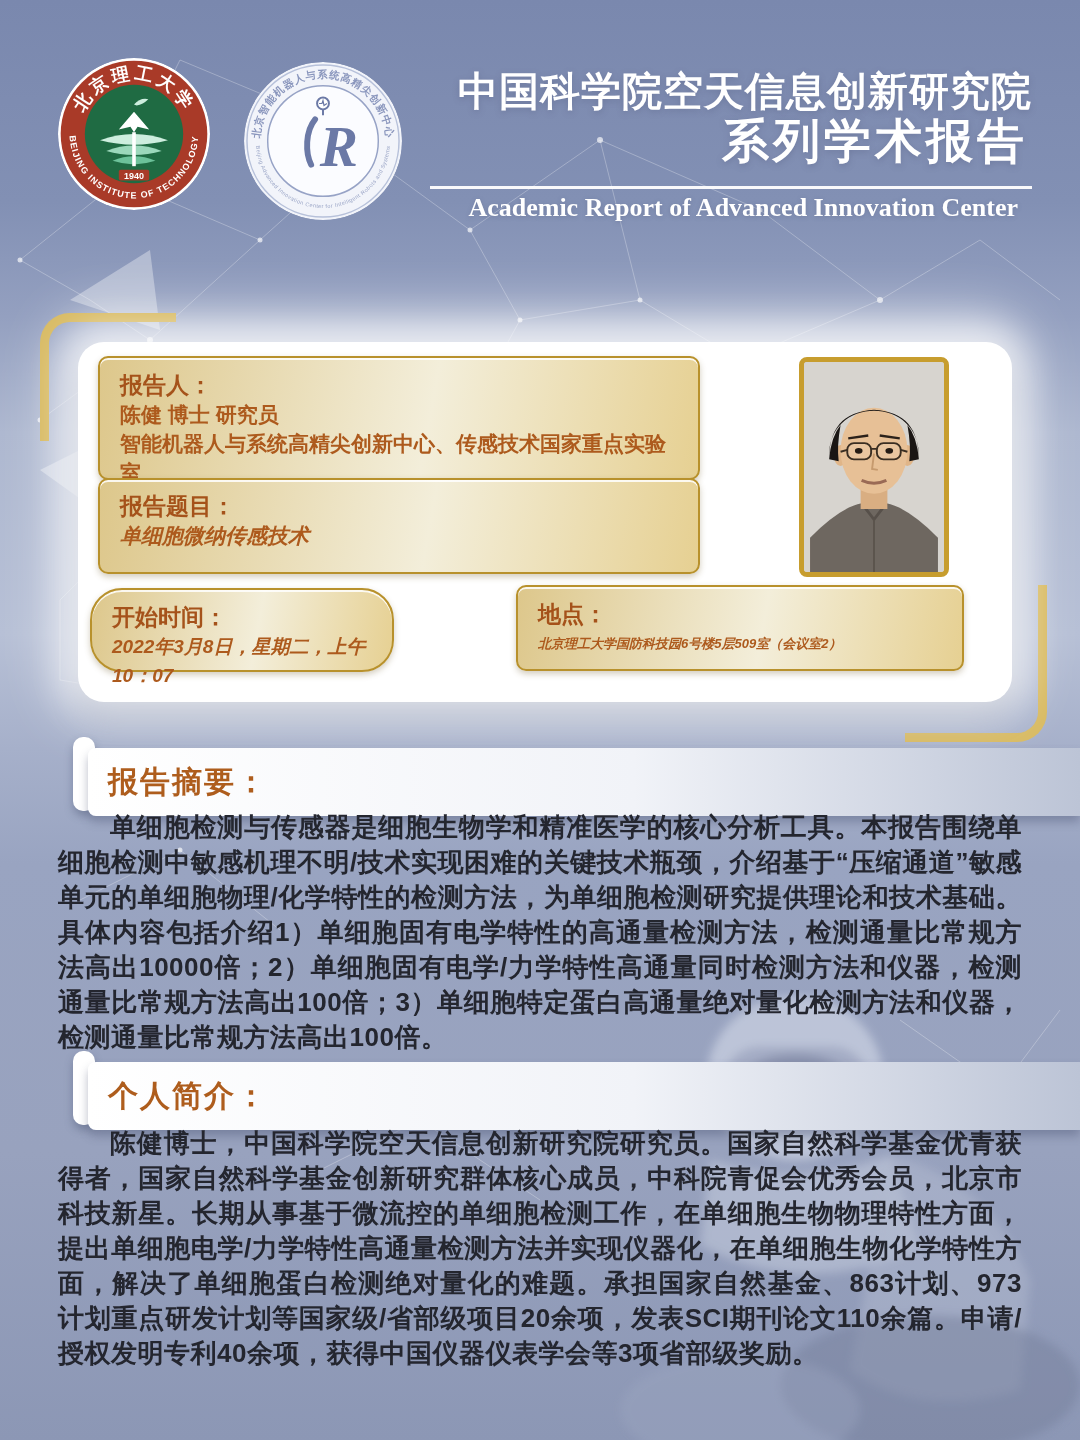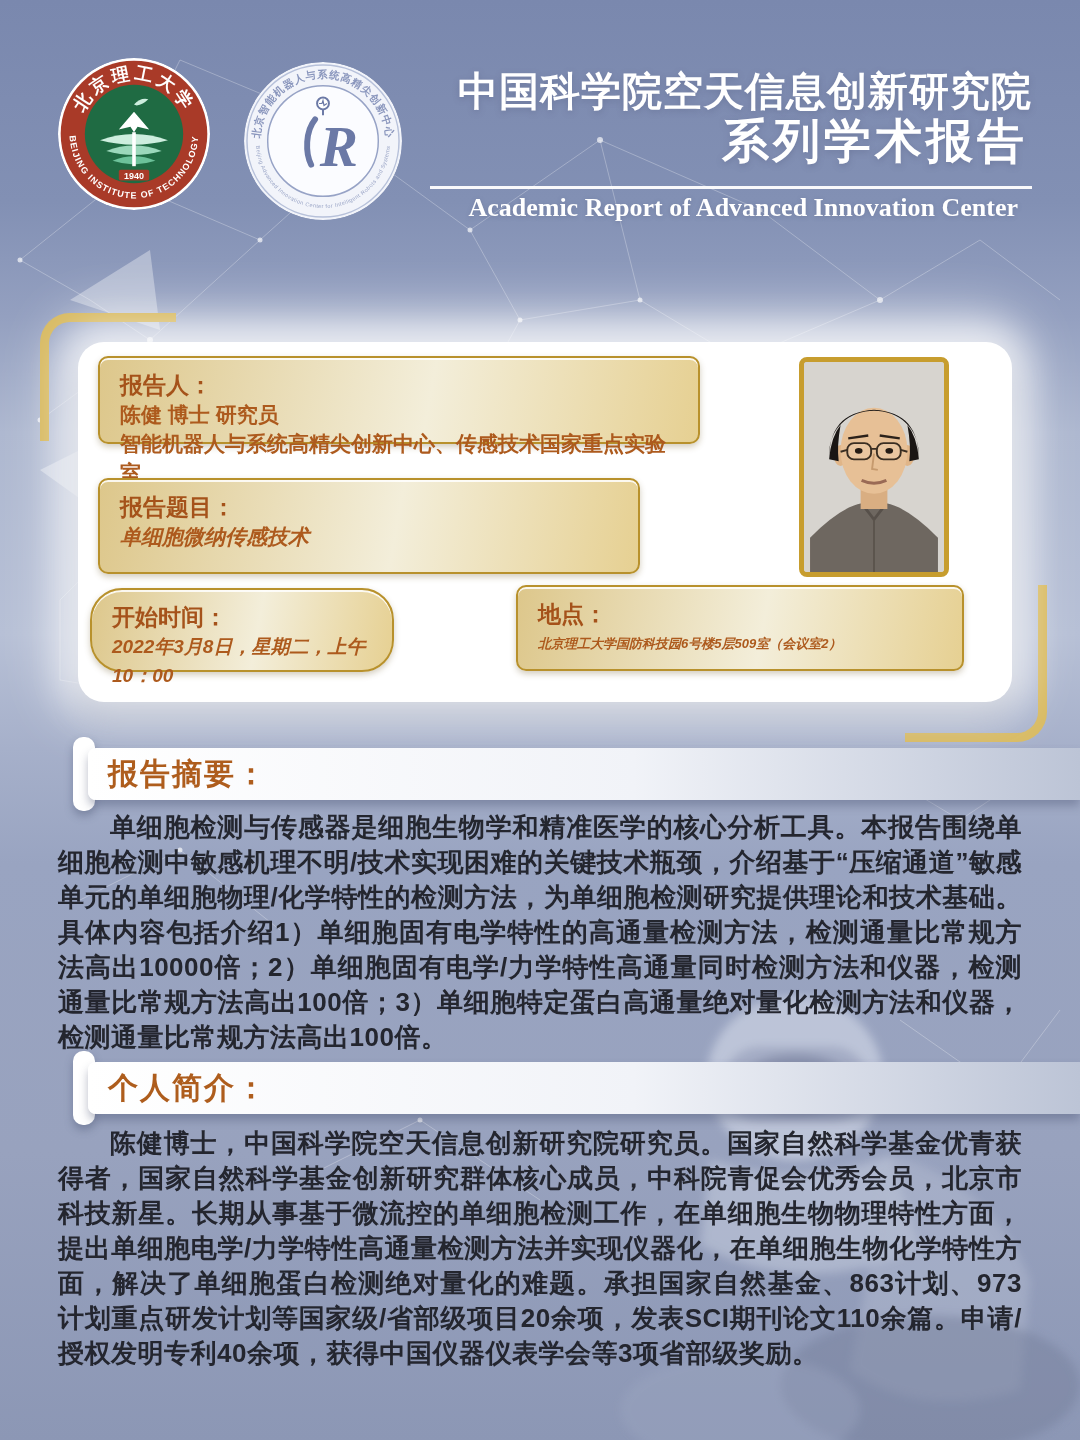--- a/index.html
+++ b/index.html
@@ -32,35 +32,35 @@
   
   .card{left:78px;top:342px;width:934px;height:360px;background:#ffffff;border-radius:26px;
     box-shadow:0 0 34px 14px rgba(255,255,255,.65),0 16px 26px rgba(84,94,126,.35);}
   .gold-box{position:absolute;border:2px solid #b8912c;border-radius:10px;
     background:linear-gradient(100deg,#ddc78b 0%,#f3eeda 55%,#e6d092 100%);
     box-shadow:inset 0 2px 0 rgba(255,255,255,.85),0 3px 6px rgba(110,90,40,.30);
     padding:12px 20px;box-sizing:border-box;color:#ad5a1d;}
   .gold-box .lbl{font-weight:800;font-size:23px;color:#a5521a;line-height:30px;}
   .gold-box .val{font-weight:700;font-size:21px;line-height:29px;}
   .italic{font-style:italic;}
-  .box-speaker{left:20px;top:14px;width:602px;height:88px;}
-  .box-topic{left:20px;top:136px;width:542px;height:96px;}
+  .box-speaker{left:20px;top:14px;width:602px;height:124px;}
+  .box-topic{left:20px;top:136px;width:602px;height:96px;font-family:Liberation Serif, serif;}
   .box-time{left:12px;top:246px;width:304px;height:84px;border-radius:32px;}
   .box-place{left:438px;top:243px;width:448px;height:86px;}
   .box-time .val{font-size:19px;}
   .box-place .val{font-size:13px;}
   
   .photo-wrap{left:716px;top:10px;width:160px;height:230px;background:#ffffff;
     border-radius:10px;padding:5px;box-sizing:border-box;}
   .photo-frame{width:100%;height:100%;border:5px solid #c79d2e;border-radius:8px;
     overflow:hidden;background:#d7d4cf;box-sizing:border-box;}
   
   .bar-tab{width:22px;height:74px;background:#ffffff;border-radius:10px;
     box-shadow:0 5px 9px rgba(70,80,110,.40);}
-  .bar{left:88px;right:0;height:52px;border-radius:8px 0 0 8px;
+  .bar{left:88px;right:0;height:68px;border-radius:8px 0 0 8px;
     background:linear-gradient(to right,#ffffff 0%,#f1f3f8 55%,#bcc4d6 100%);
     box-shadow:0 6px 10px rgba(70,80,110,.38);display:flex;align-items:center;}
   .bar-title{font-size:30px;font-weight:900;color:#ae5d1d;padding-left:20px;letter-spacing:2px;}
   
   .para{left:58px;width:964px;font-size:26px;line-height:35px;font-weight:600;
     color:#24262f;text-align:justify;text-indent:2em;letter-spacing:0.5px;}
   
   .robot{left:590px;top:990px;pointer-events:none;opacity:.8;}
 </style>
 </head>
@@ -191,21 +191,21 @@
       <div class="val">智能机器人与系统高精尖创新中心、传感技术国家重点实验室</div>
     </div>
 
     <div class="gold-box box-topic">
       <div class="lbl">报告题目：</div>
       <div class="val italic">单细胞微纳传感技术</div>
     </div>
 
     <div class="gold-box box-time">
       <div class="lbl">开始时间：</div>
-      <div class="val italic">2022年3月8日，星期二，上午10：00</div>
+      <div class="val italic">2022年3月8日，星期二，上午10：07</div>
     </div>
 
     <div class="gold-box box-place">
       <div class="lbl">地点：</div>
       <div class="val italic">北京理工大学国防科技园6号楼5层509室（会议室2）</div>
     </div>
 
     <div class="abs photo-wrap">
       <div class="photo-frame">
         <svg width="100%" height="100%" viewBox="0 0 150 220" preserveAspectRatio="xMidYMid slice">

